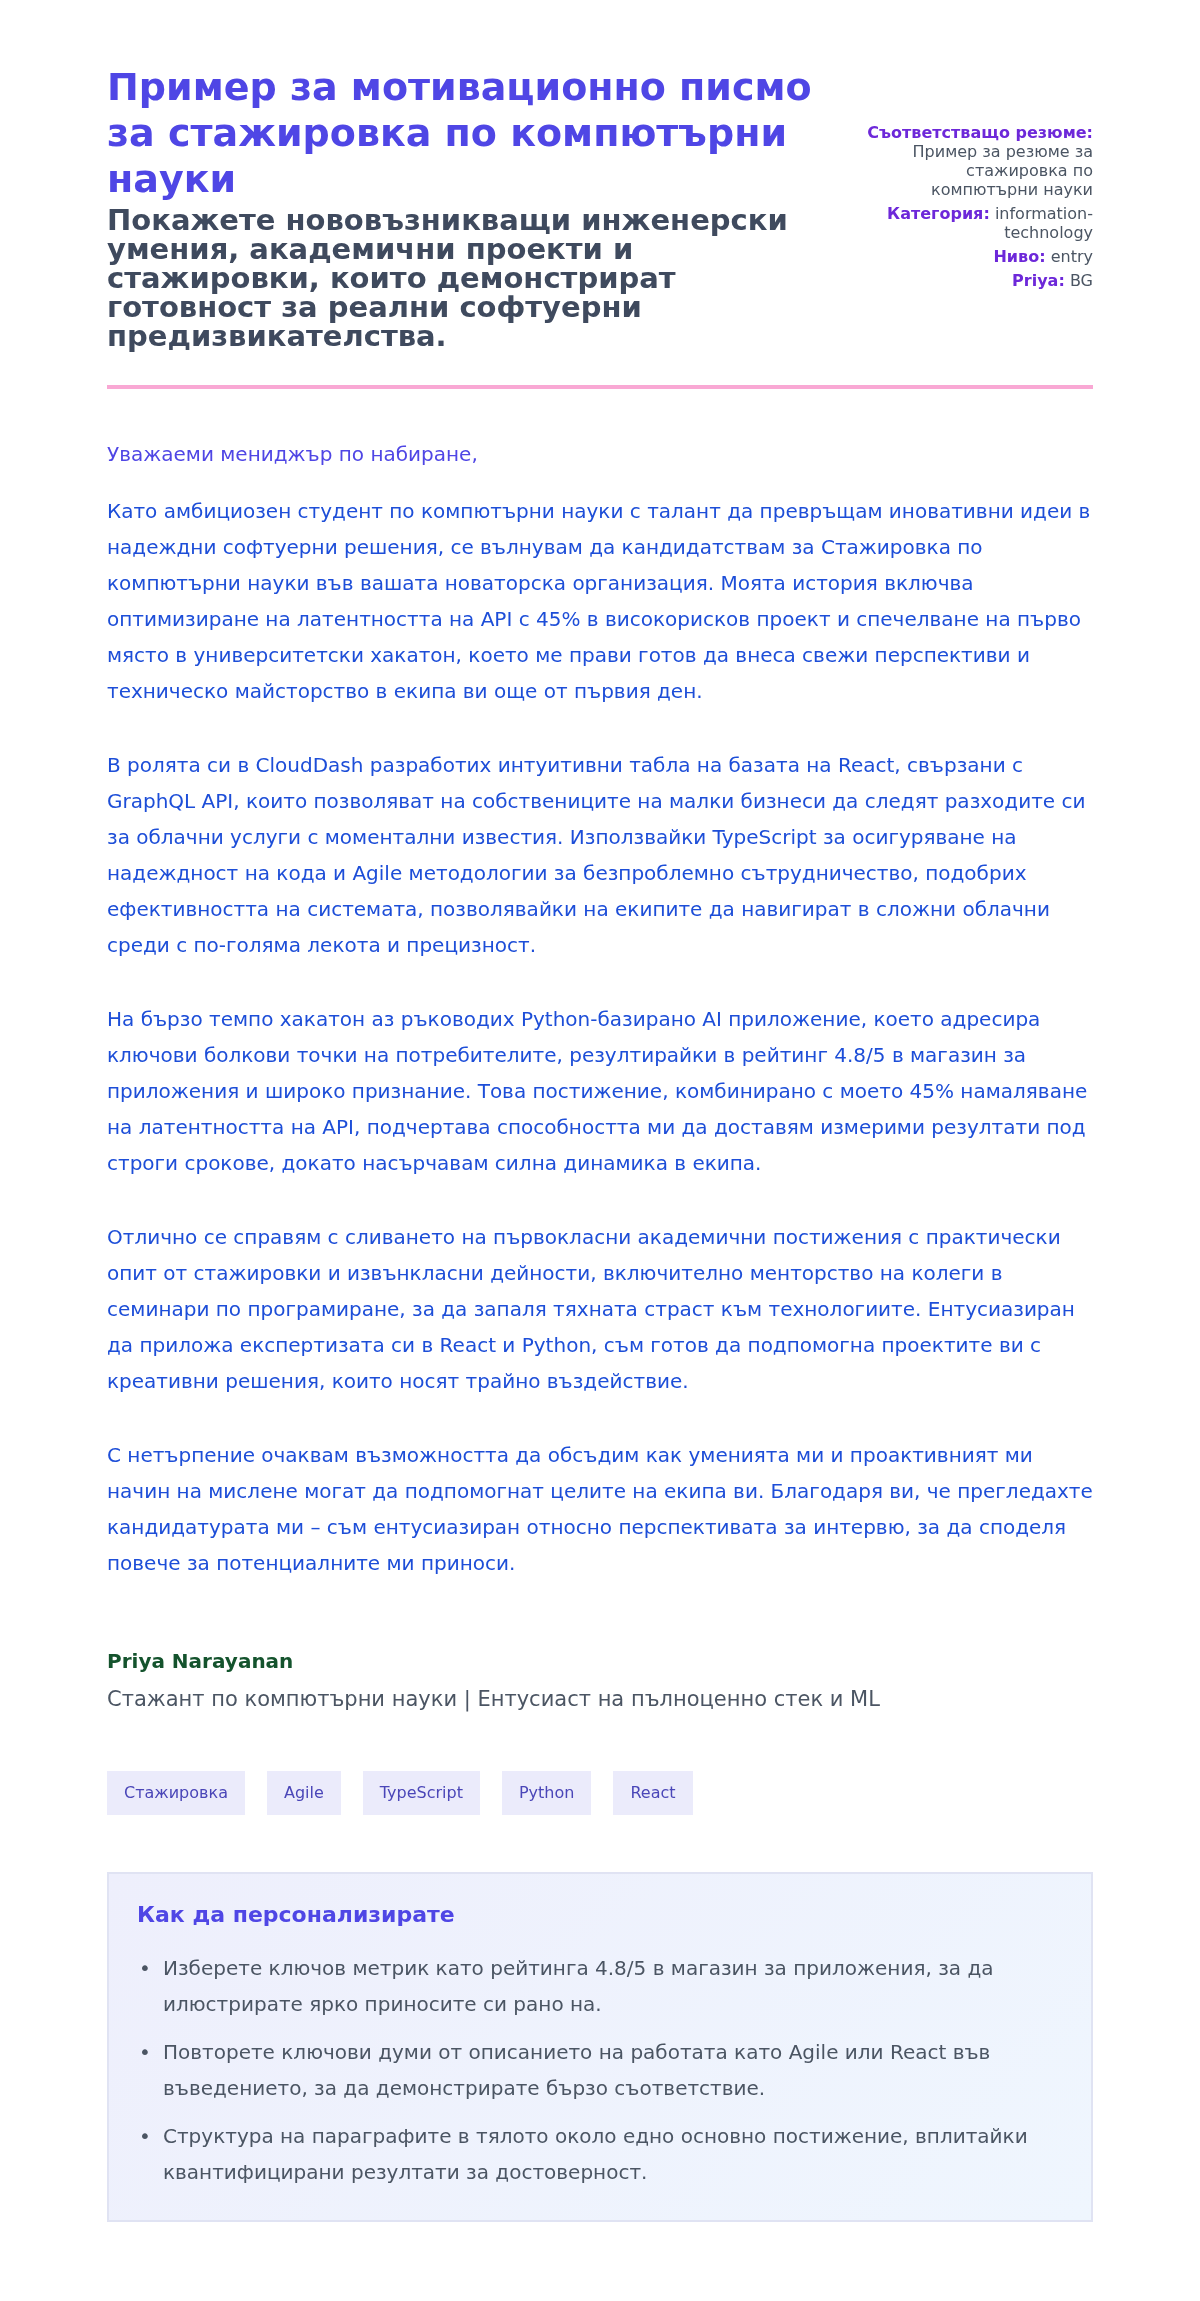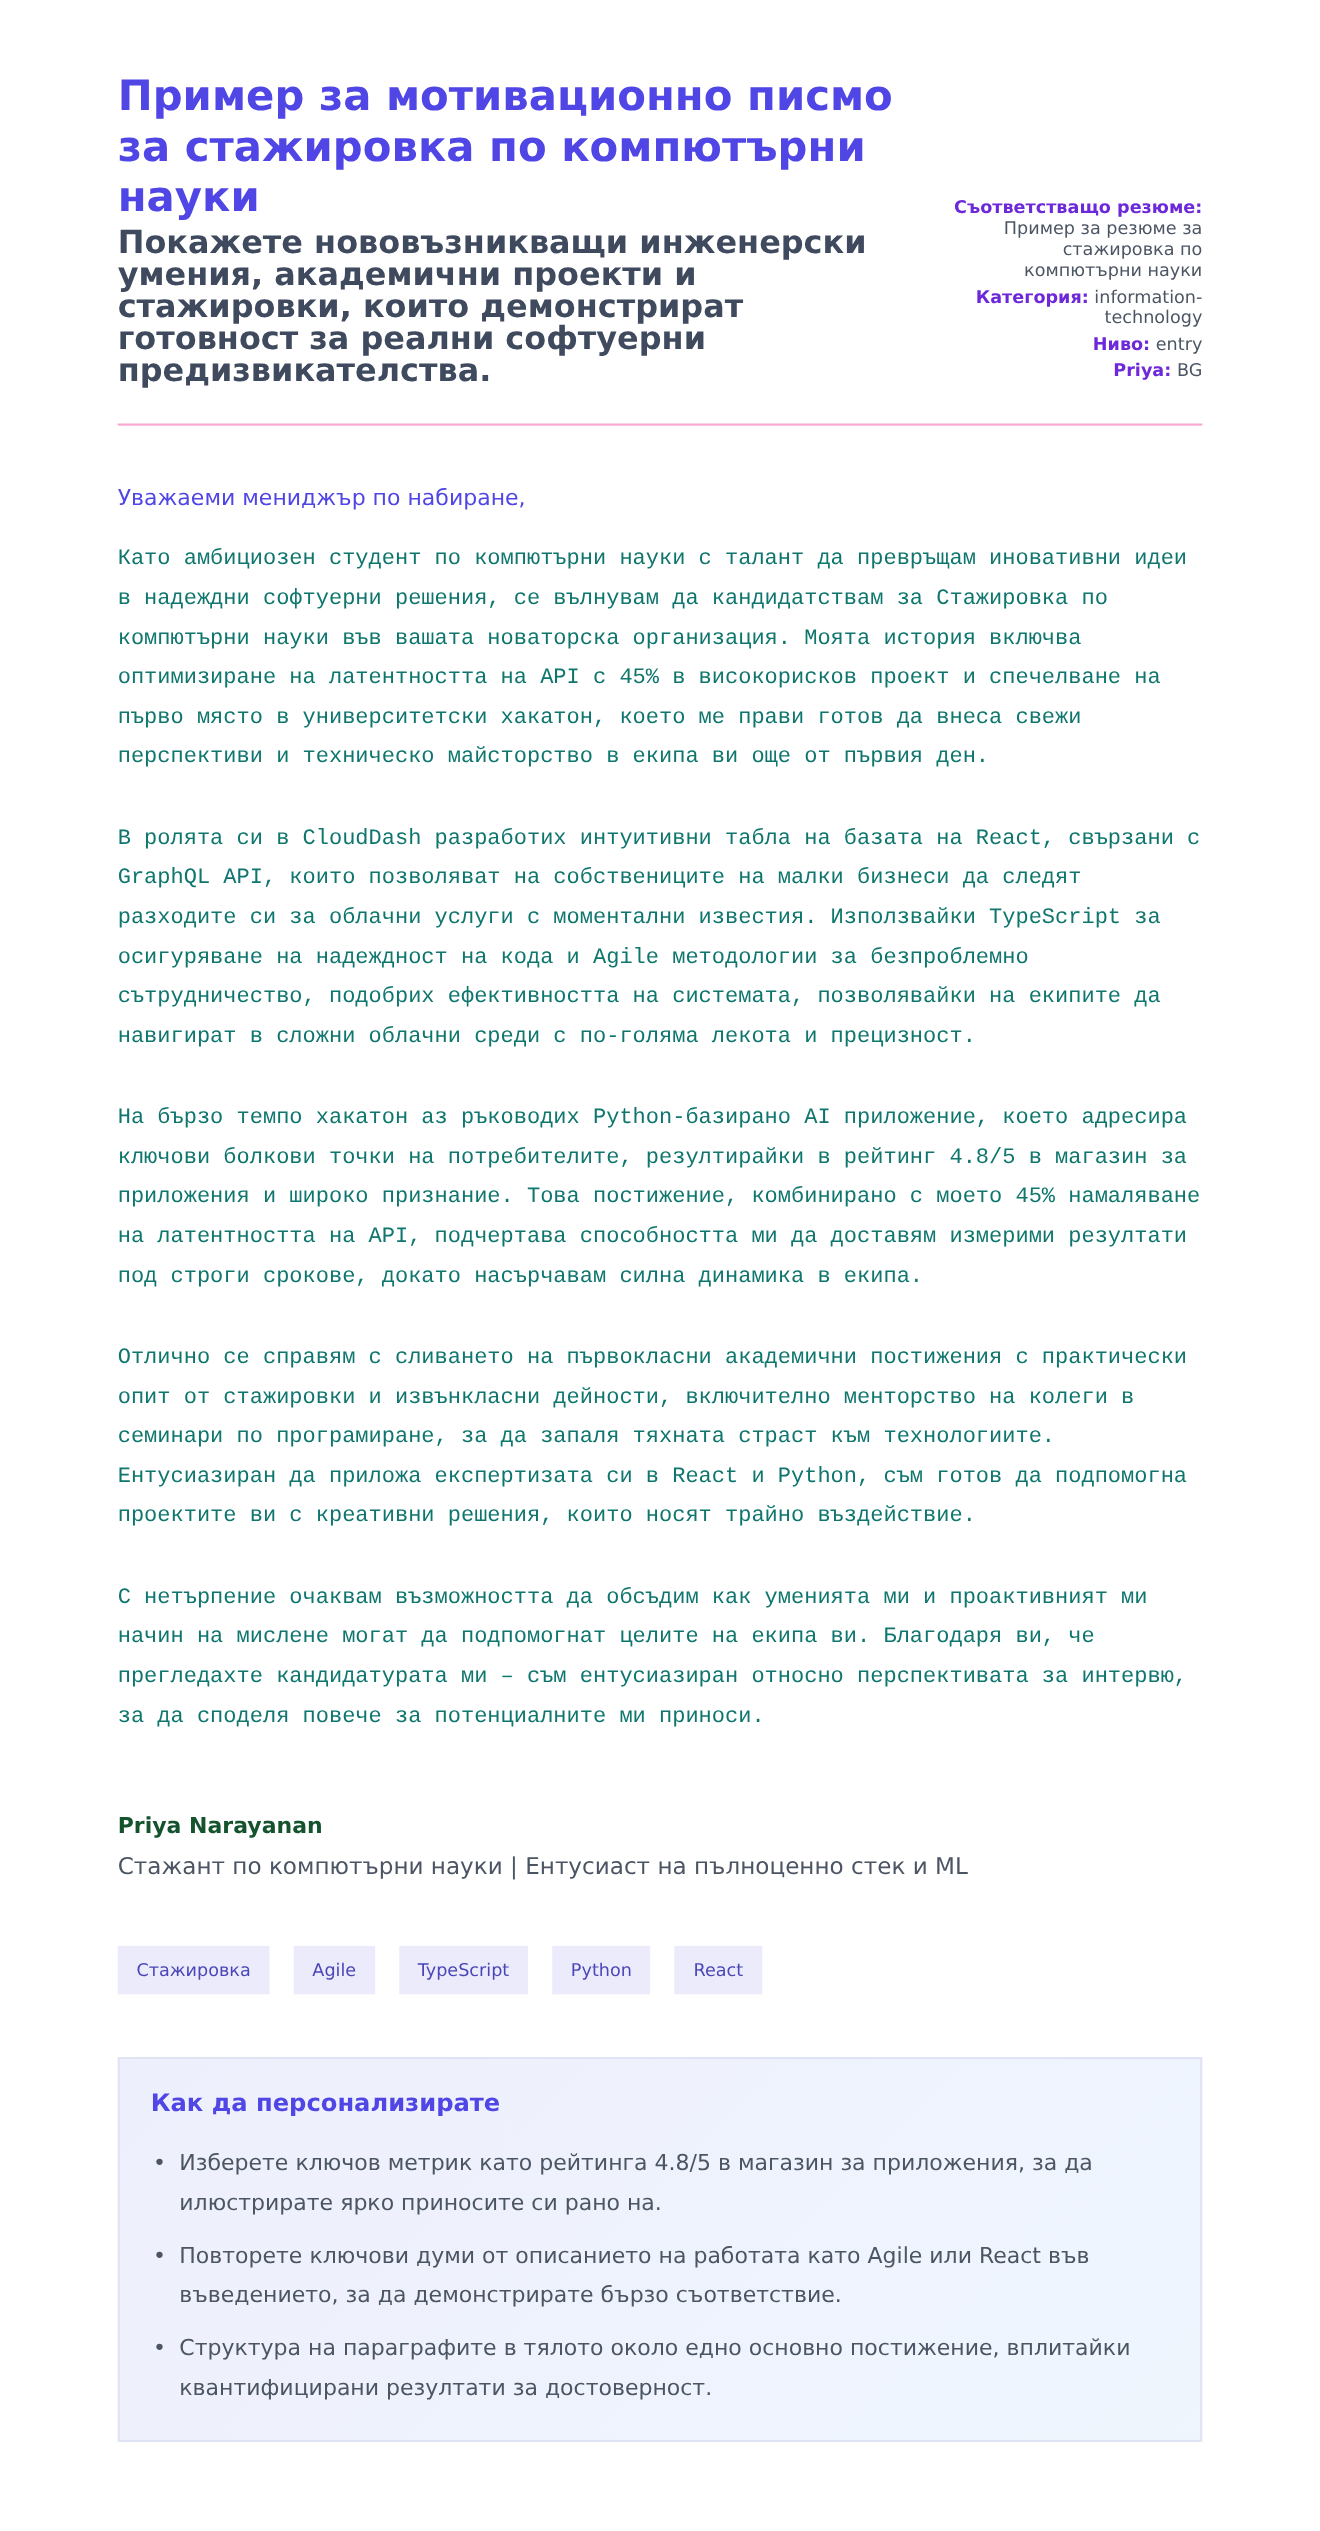--- a/index.html
+++ b/index.html
@@ -12,23 +12,23 @@
     }
     .page {
       width: 986px;
       margin: 0 auto;
       padding-top: 64px;
       padding-bottom: 60px;
     }
     .header {
       display: flex;
       justify-content: space-between;
-      align-items: flex-end;
+      align-items: center;
       padding-bottom: 34px;
-      border-bottom: 2px solid #f9a8d4;
+      border-bottom: 4px solid #f9a8d4;
     }
     .header-left { width: 730px; }
     .title {
       font-size: 38px;
       line-height: 46px;
       font-weight: bold;
       color: #4f46e5;
     }
     .subtitle {
       font-size: 29px;
@@ -52,23 +52,22 @@
       margin-top: 52px;
       font-size: 20px;
       line-height: 26px;
       font-weight: normal;
       color: #4f46e5;
     }
     .body-text { margin-top: 26px; }
     .paragraph {
       font-size: 20px;
       line-height: 36px;
-      color: #0f766e;
+      color: #1d4ed8;
       margin-bottom: 38px;
-      font-family: Liberation Mono, monospace;
     }
 
     .signature { margin-top: 66px; }
     .sig-name {
       font-size: 20px;
       font-weight: bold;
       color: #14532d;
       line-height: 28px;
     }
     .sig-title {

